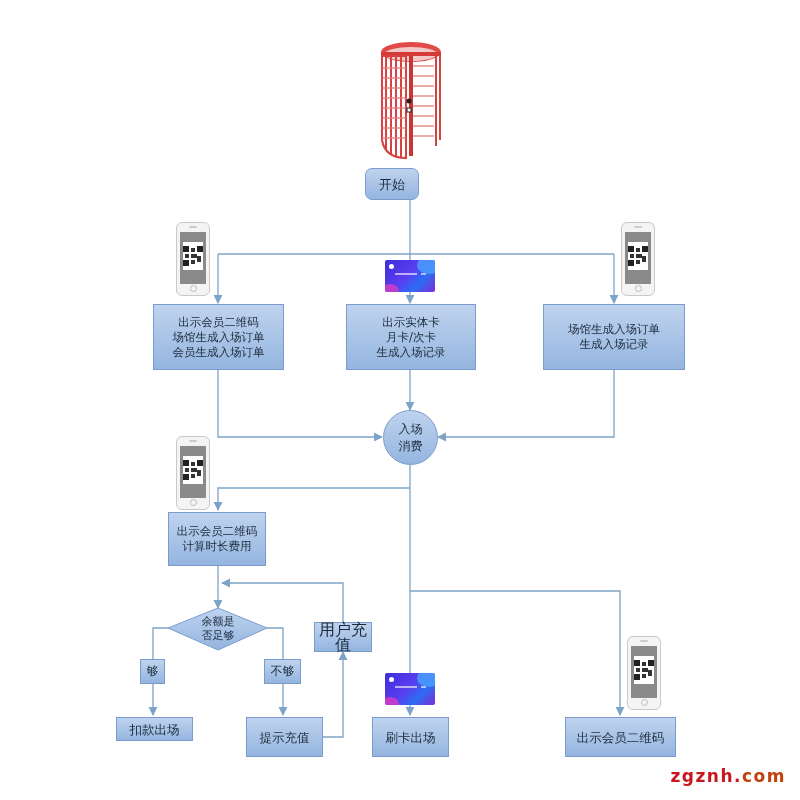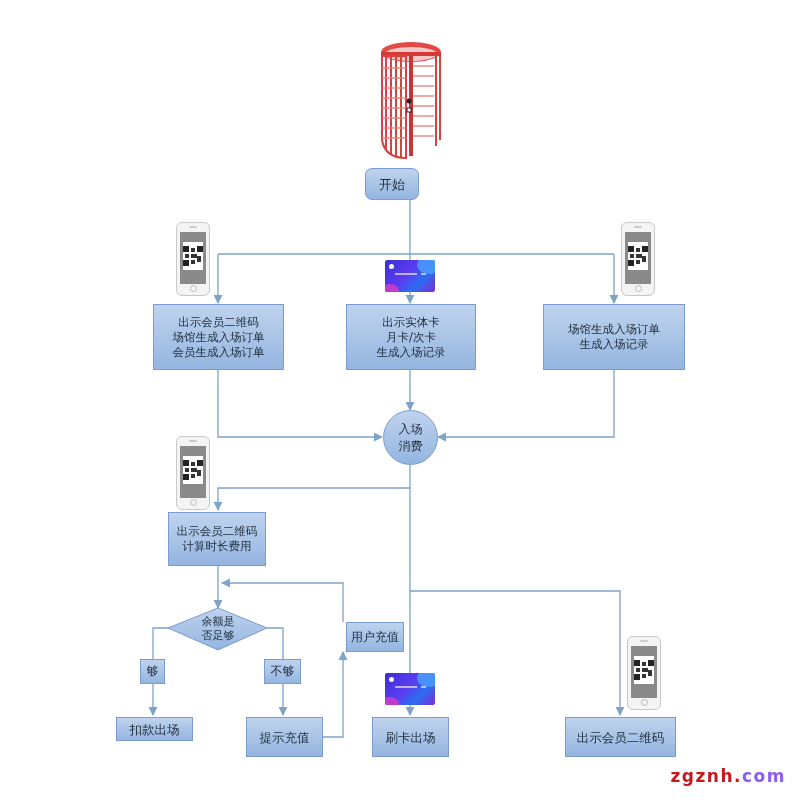--- a/index.html
+++ b/index.html
@@ -9,21 +9,21 @@
   .node { position:absolute; box-sizing:border-box; display:flex; align-items:center; justify-content:center;
           text-align:center; color:#1d2b3a; font-size:11.5px; line-height:15px;
           background:linear-gradient(#bfd3ee, #94b5e0); border:1px solid #7a9ccc; white-space:pre-line; }
   .node.rounded { border-radius:7px; font-size:13px; }
   .node.circle { border-radius:50%; font-size:12px; line-height:17px; }
   .label { position:absolute; box-sizing:border-box; display:flex; align-items:center; justify-content:center;
            background:linear-gradient(#bfd3ee, #94b5e0); border:1px solid #7a9ccc; color:#1d2b3a; font-size:12px; }
   .watermark { position:absolute; right:14px; bottom:14px; font-family:"DejaVu Sans", sans-serif;
                font-weight:bold; font-size:17px; letter-spacing:1.5px; }
   .wm-red { color:#c8161d; }
-  .wm-black { color:#8b5cf6; }
+  .wm-black { color:#c2410c; }
   .phone { position:absolute; width:34px; height:74px; box-sizing:border-box; border:1.5px solid #c9c9c9;
            border-radius:6px; background:#f4f4f4; }
   .phone .screen { position:absolute; left:3px; right:3px; top:9px; bottom:11px; background:#8a8a8a; }
   .phone .qr { position:absolute; left:3px; right:3px; top:10px; height:28px; background:#fff; }
   .phone .qr svg { width:100%; height:100%; display:block; }
   .phone .home { position:absolute; left:50%; bottom:3px; width:5px; height:5px; margin-left:-3px;
                  border:1px solid #bbb; border-radius:50%; }
   .phone .speaker { position:absolute; left:50%; top:3px; width:8px; height:2px; margin-left:-4px; background:#ccc; border-radius:1px; }
   .card { position:absolute; width:50px; height:32px; border-radius:2px; overflow:hidden;
           background:linear-gradient(135deg,#3a2fd6 0%, #5b3cf0 45%, #2c6cf2 70%, #7b2ed8 100%); }
@@ -193,21 +193,21 @@
     </div>
     <div class="home"></div>
 </div>
 
 <div class="node" style="left:168px;top:512px;width:98px;height:54px;">出示会员二维码
 计算时长费用</div>
 
 <div style="position:absolute;left:188px;top:612px;width:60px;height:34px;display:flex;align-items:center;justify-content:center;text-align:center;font-size:11px;line-height:14px;color:#1d2b3a;white-space:pre-line;">余额是
 否足够</div>
 
-<div class="node" style="left:314px;top:622px;width:58px;height:30px;font-size:12px;margin-left:32px;">用户充值</div>
+<div class="node" style="left:314px;top:622px;width:58px;height:30px;font-size:16px;">用户充值</div>
 
 <div class="label" style="left:140px;top:659px;width:25px;height:25px;">够</div>
 <div class="label" style="left:264px;top:659px;width:37px;height:25px;">不够</div>
 
 <div class="card" style="left:385px;top:673px;">
   <div class="blob1"></div>
     <div class="blob2"></div>
     <div class="dot"></div>
     <div class="txt"></div>
     <div class="txt2"></div>

